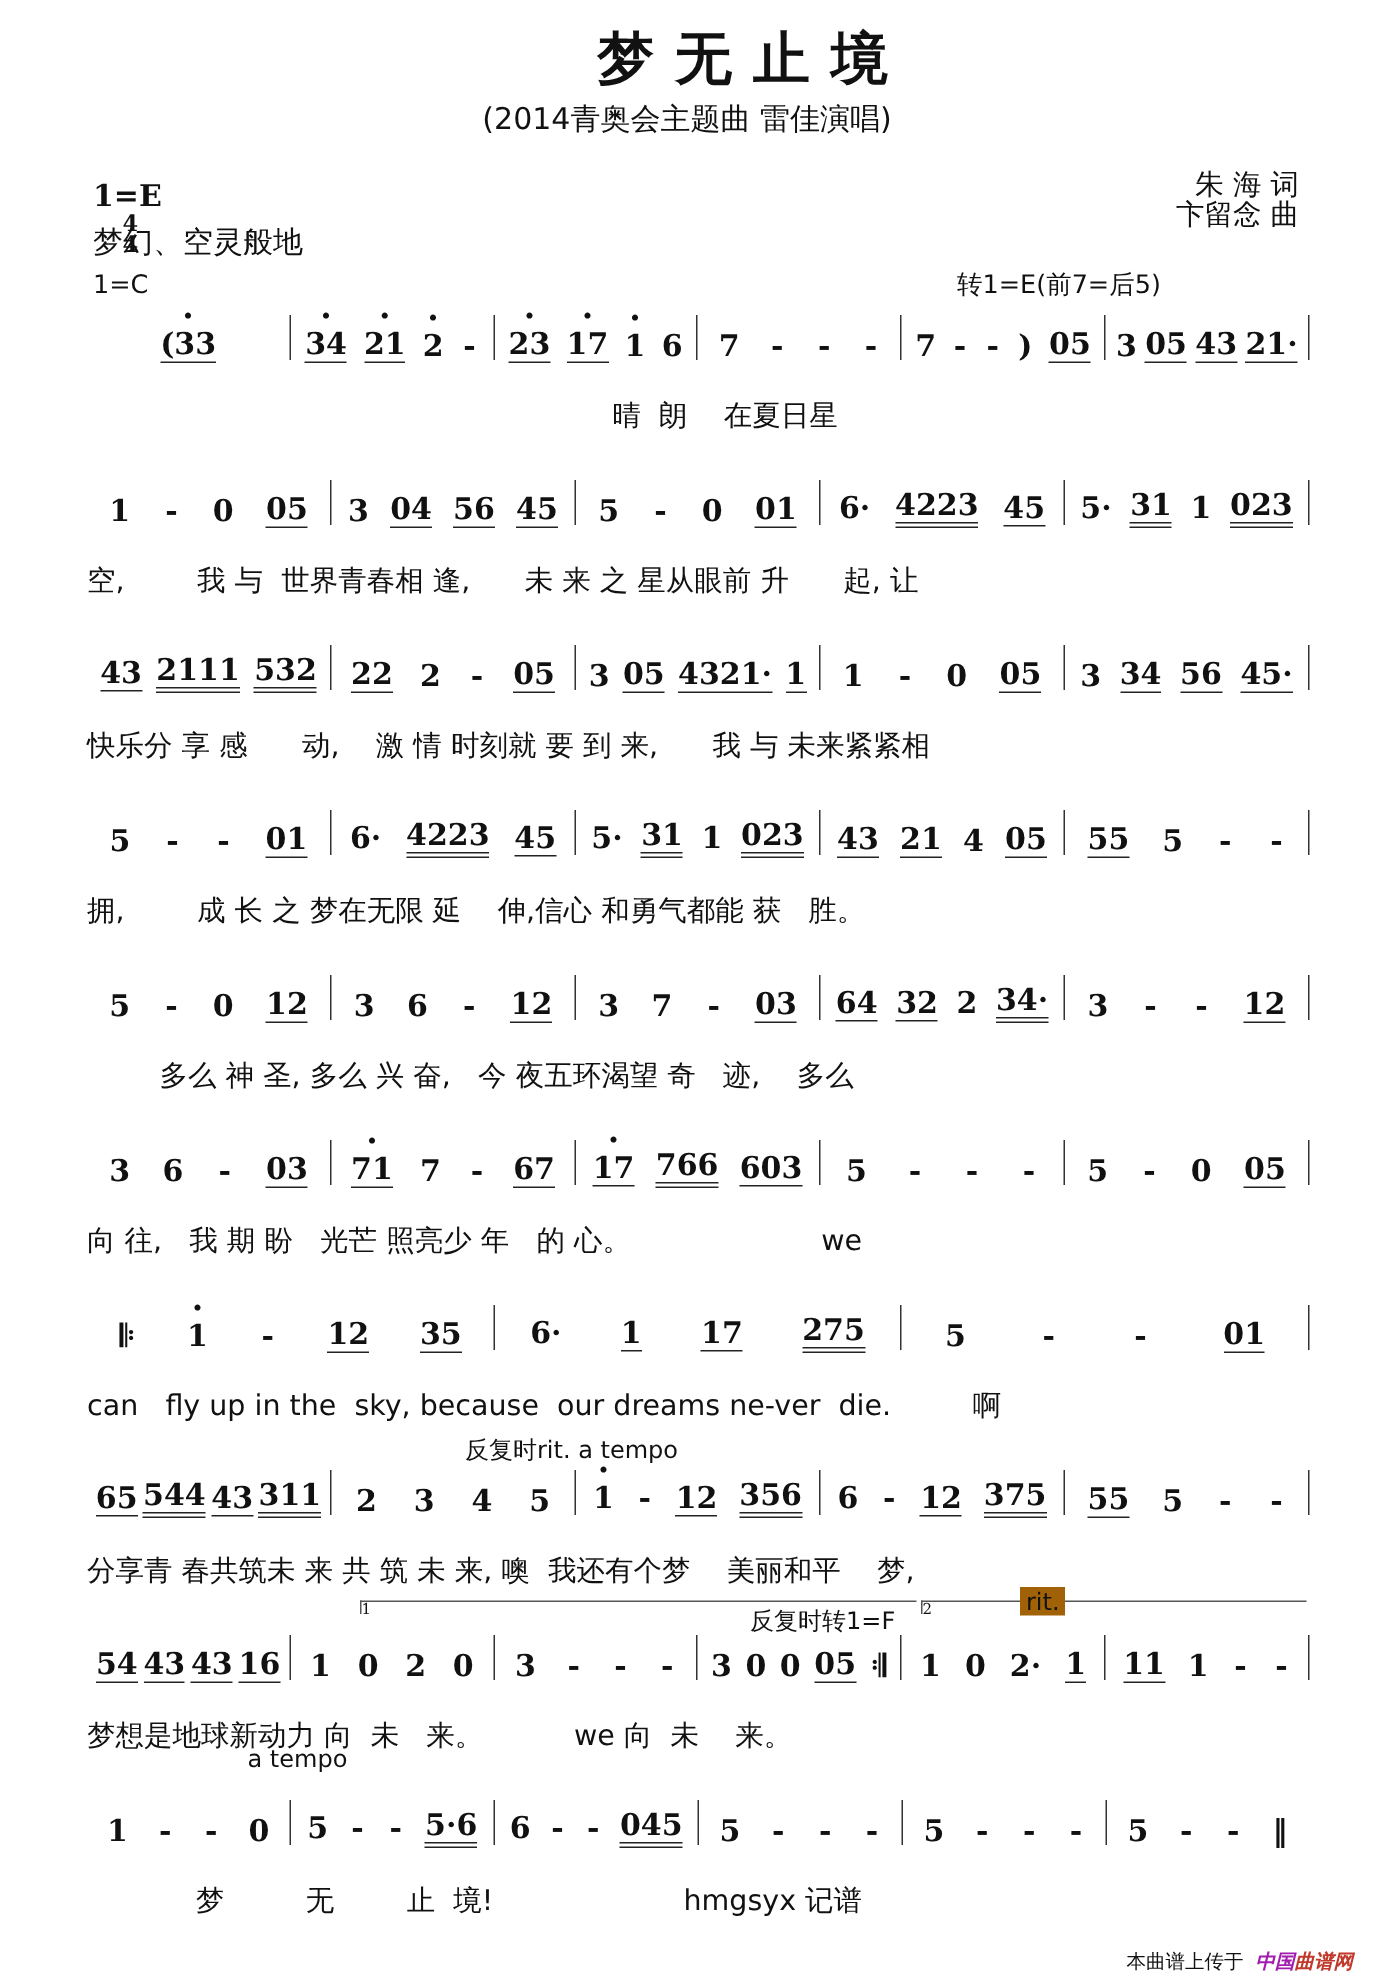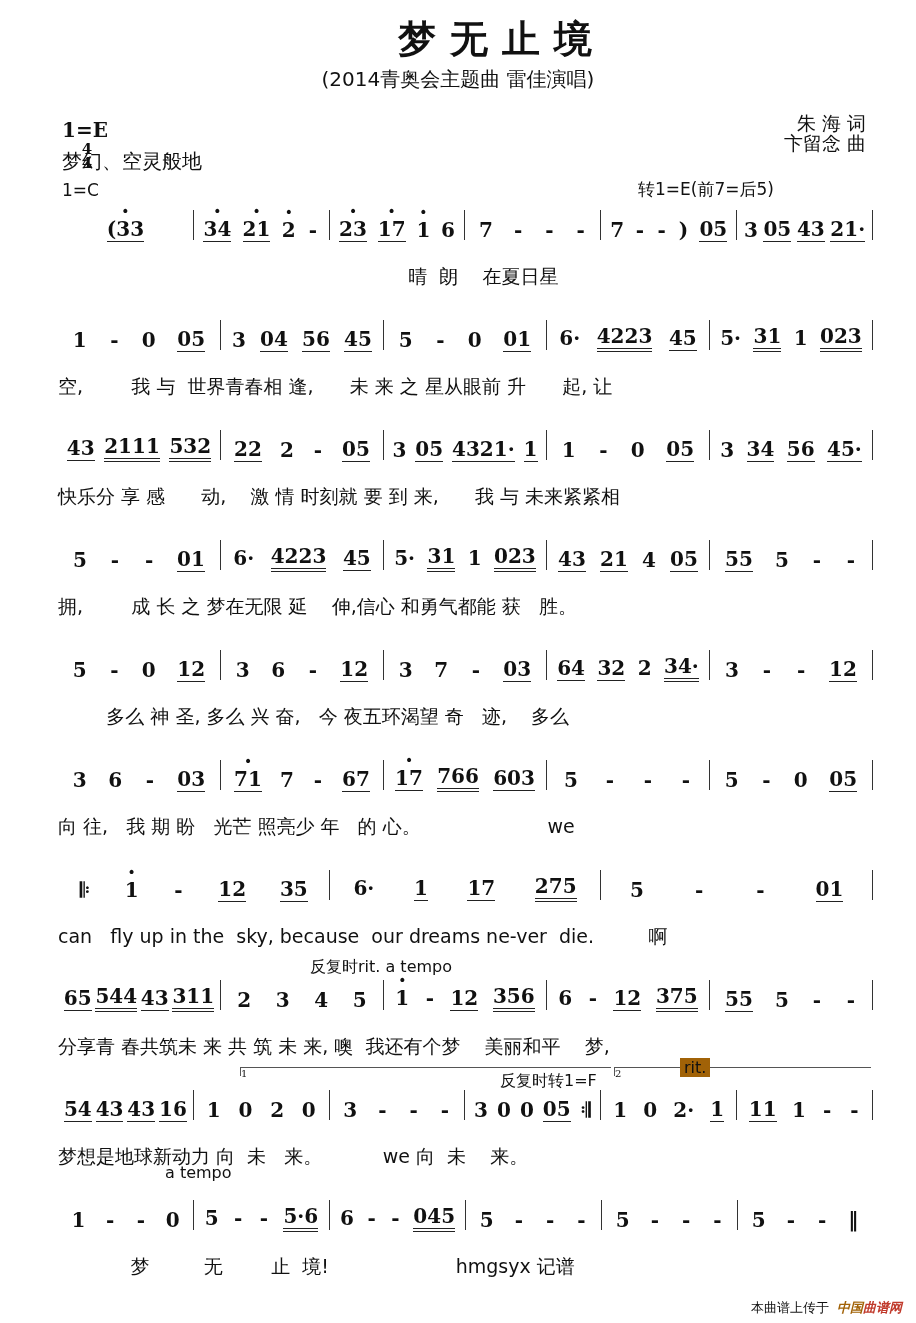--- a/index.html
+++ b/index.html
@@ -23,21 +23,21 @@
   .bar { width:1px; height:30px; background:#333; align-self:flex-end; margin-bottom:2px; }
   .note { position:relative; display:inline-block; text-align:center; min-width:12px; line-height:24px; }
   .note.u1 { border-bottom:1.5px solid #222; }
   .note.u2 { border-bottom:4px double #222; }
   .note.hi::before { content:"\00B7"; position:absolute; top:-18px; left:0; right:0; font-size:22px; }
   .lyrics { display:flex; height:30px; font-size:19px; font-family:"DejaVu Sans", sans-serif; margin-top:22px; }
   .lyrics span { white-space:pre; }
   .mark { position:absolute; font-size:16px; font-family:"DejaVu Sans", sans-serif; }
   .footer { position:absolute; bottom:6px; right:14px; font-size:13px; font-family:"DejaVu Sans", sans-serif; display:flex; align-items:flex-end; gap:8px; }
   .logo { color:#c0392b; font-weight:bold; font-style:italic; }
-  .logo b { color:#a16207; }
+  .logo b { color:#a21caf; }
   .volta { position:absolute; border-top:1px solid #555; border-left:1px solid #555; height:8px; font-size:10px; }
 </style>
 </head>
 <body>
 
 <div class="title">梦无止境</div>
 <div class="subtitle">(2014青奥会主题曲 雷佳演唱)</div>
 
 <div class="key">
   <span>1=E</span>

